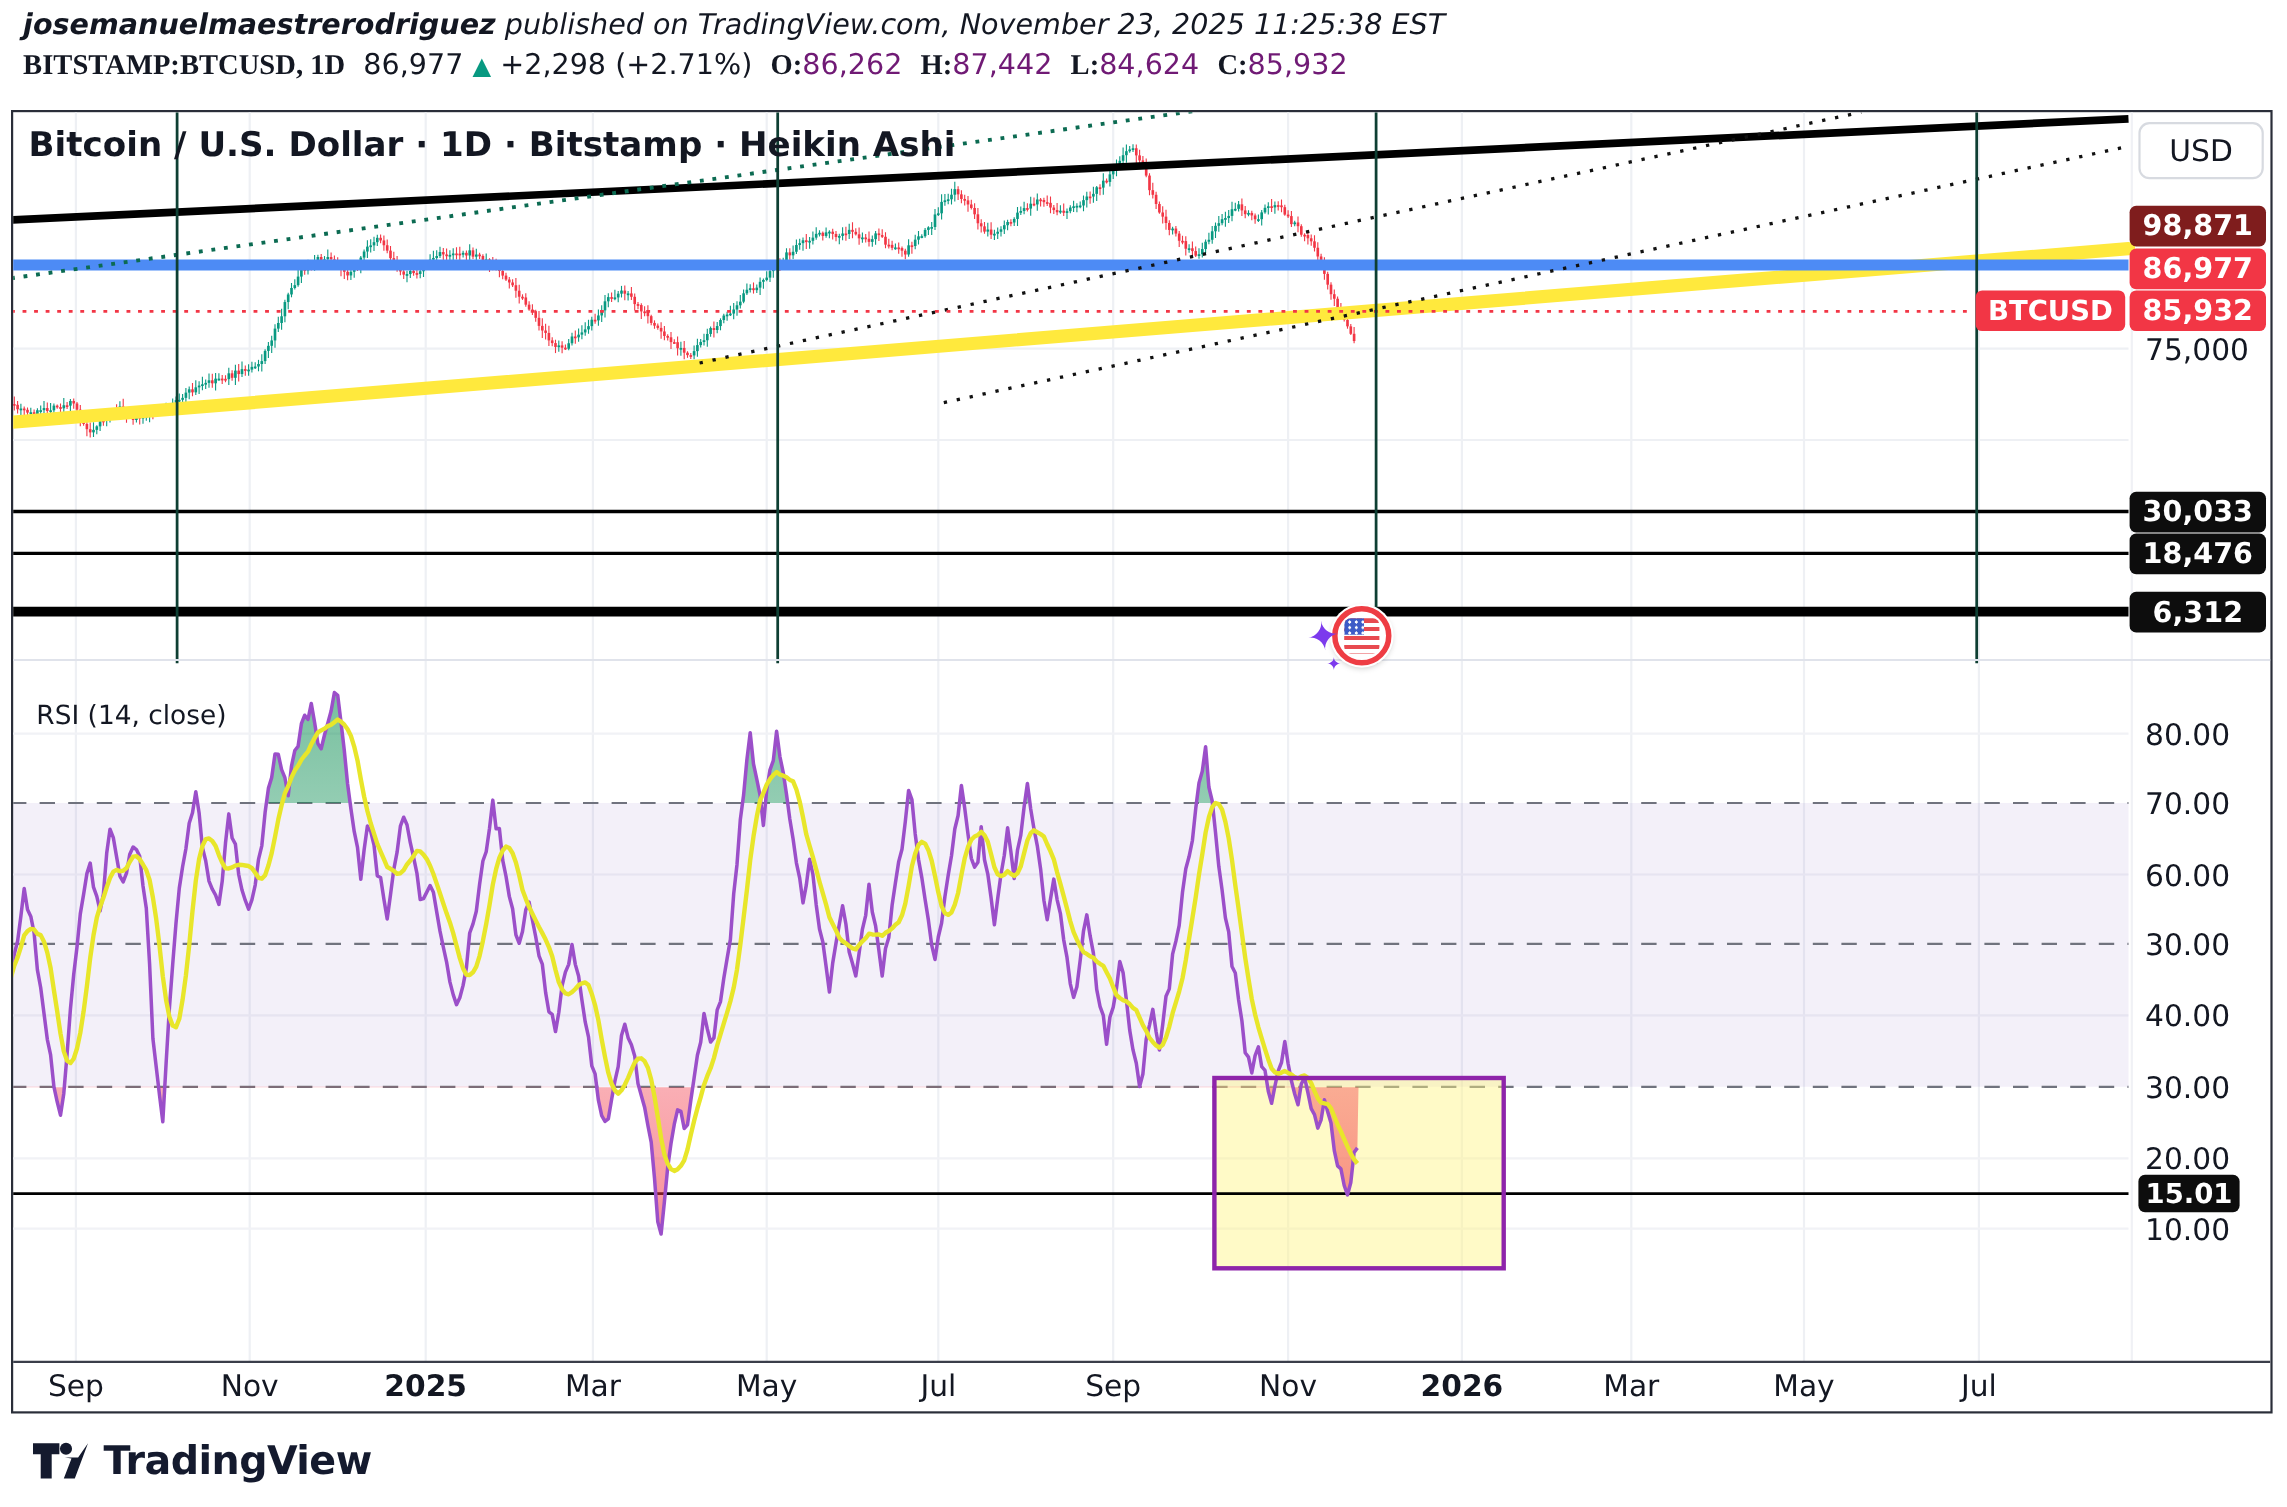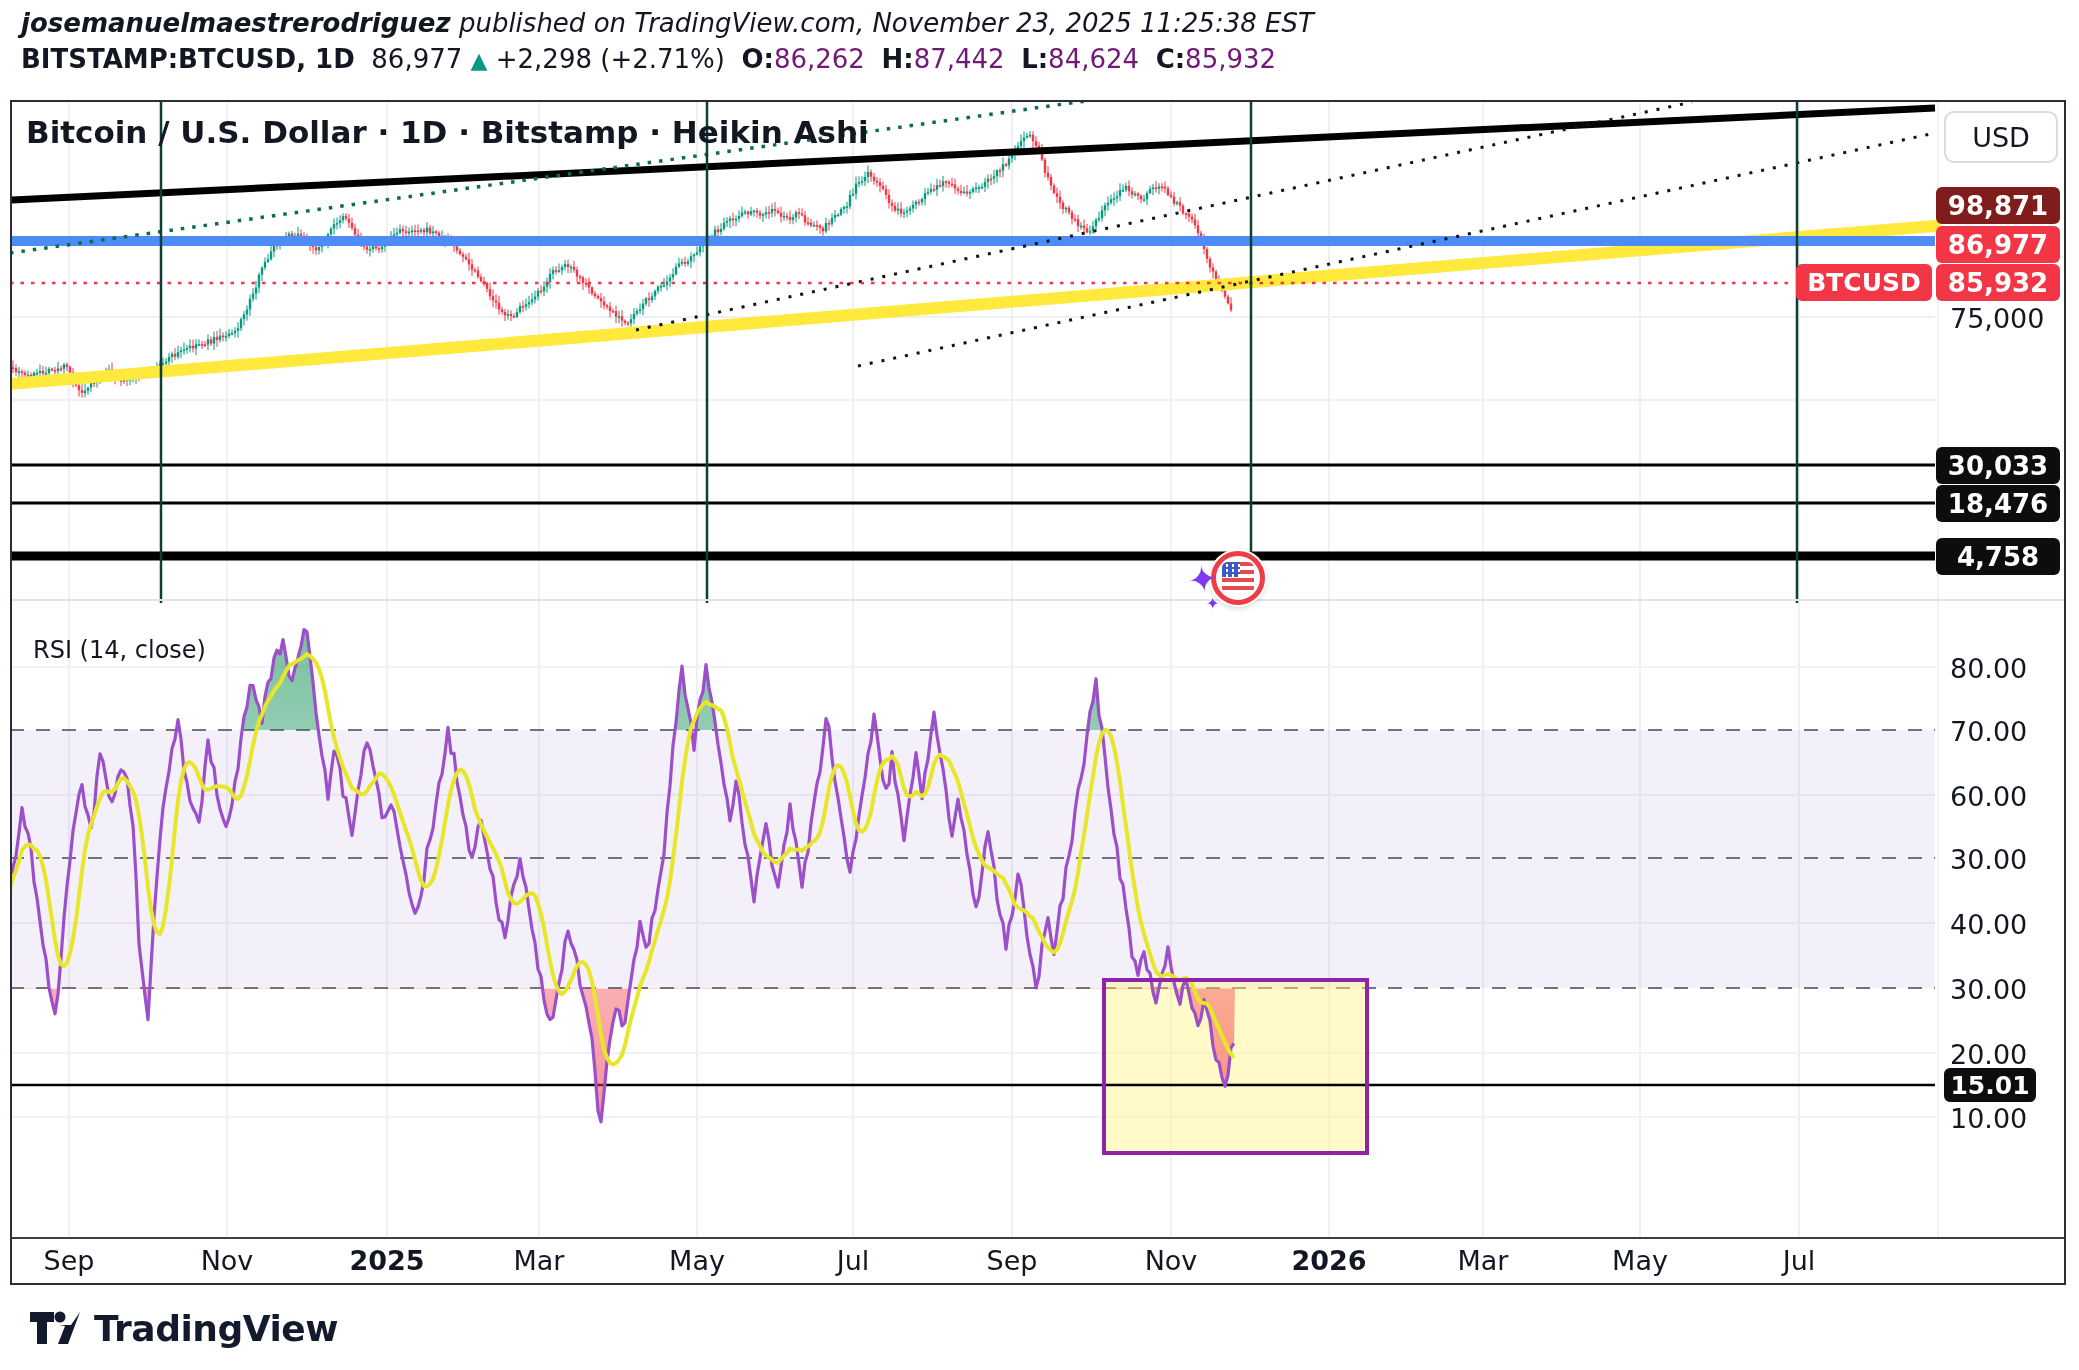--- a/index.html
+++ b/index.html
@@ -2,21 +2,21 @@
 <html><head>
 <meta charset="utf-8">
 <style>
   html,body{margin:0;padding:0;background:#fff;}
   body{width:2079px;height:1370px;position:relative;overflow:hidden;
        font-family:"DejaVu Sans","Liberation Sans",sans-serif;color:#131722;}
   .abs{position:absolute;}
   .hdr1{left:21px;top:8px;font-size:26px;white-space:nowrap;font-style:italic;}
   .hdr1 .author{font-weight:700;}
   .hdr2{left:21px;top:44px;font-size:26px;white-space:nowrap;}
-  .b{font-weight:700;}
+  .b{font-weight:700;font-family:Liberation Serif, serif;}
   .teal{color:#701a75;}
   .arrow{color:#089981;font-size:22px;}
   .chart-frame{left:10px;top:100px;width:2056px;height:1185px;border:2px solid #2a2e39;box-sizing:border-box;background:#fff;}
   .chart-title{left:26px;top:114px;font-size:31px;font-weight:700;white-space:nowrap;}
   .rsi-title{left:33px;top:636px;font-size:24px;}
   .usd-btn{left:1944px;top:111px;width:110px;height:48px;border:2px solid #d7dae0;border-radius:10px;
            display:flex;align-items:center;justify-content:center;font-size:27px;background:#fff;}
   .chip{left:1936px;width:124px;height:37px;border-radius:6px;color:#fff;font-weight:700;font-size:26px;
         display:flex;align-items:center;justify-content:center;}
   .chip.blue{background:#7f1d1d;}
@@ -947,21 +947,21 @@
 
 <div class="abs usd-btn">USD</div>
 <div class="abs chip blue" style="top:187px;">98,871</div>
 <div class="abs chip red" style="top:226px;">86,977</div>
 <div class="abs chip red" style="top:264px;">85,932</div>
 <div class="abs tag" style="top:264px;">BTCUSD</div>
 <div class="abs axlabel" style="top:303px;">75,000</div>
 <div class="abs axlabel" style="top:408px;margin-top:40px;">50,000</div>
 <div class="abs chip black" style="top:447px;">30,033</div>
 <div class="abs chip black" style="top:485px;">18,476</div>
-<div class="abs chip black" style="top:538px;">4,758</div>
+<div class="abs chip black" style="top:538px;">6,312</div>
 
 <div class="abs axlabel" style="top:653px;">80.00</div>
 <div class="abs axlabel" style="top:716px;">70.00</div>
 <div class="abs axlabel" style="top:781px;">60.00</div>
 <div class="abs axlabel" style="top:844px;">30.00</div>
 <div class="abs axlabel" style="top:909px;">40.00</div>
 <div class="abs axlabel" style="top:974px;">30.00</div>
 <div class="abs axlabel" style="top:1039px;">20.00</div>
 <div class="abs rsichip" style="top:1068px;">15.01</div>
 <div class="abs axlabel" style="top:1103px;">10.00</div>

